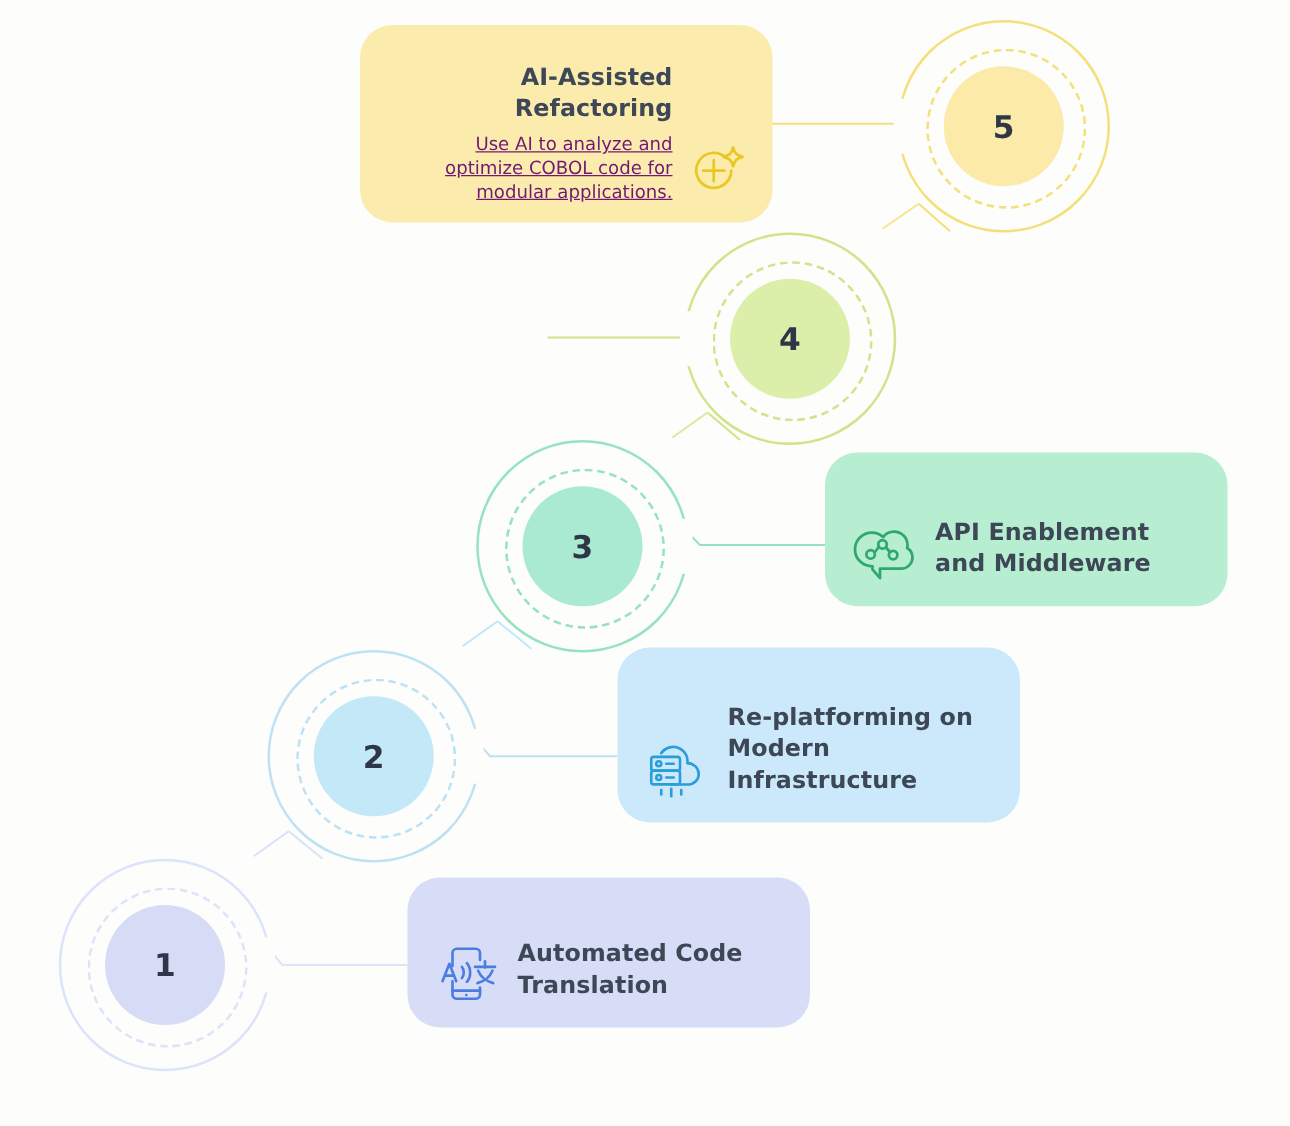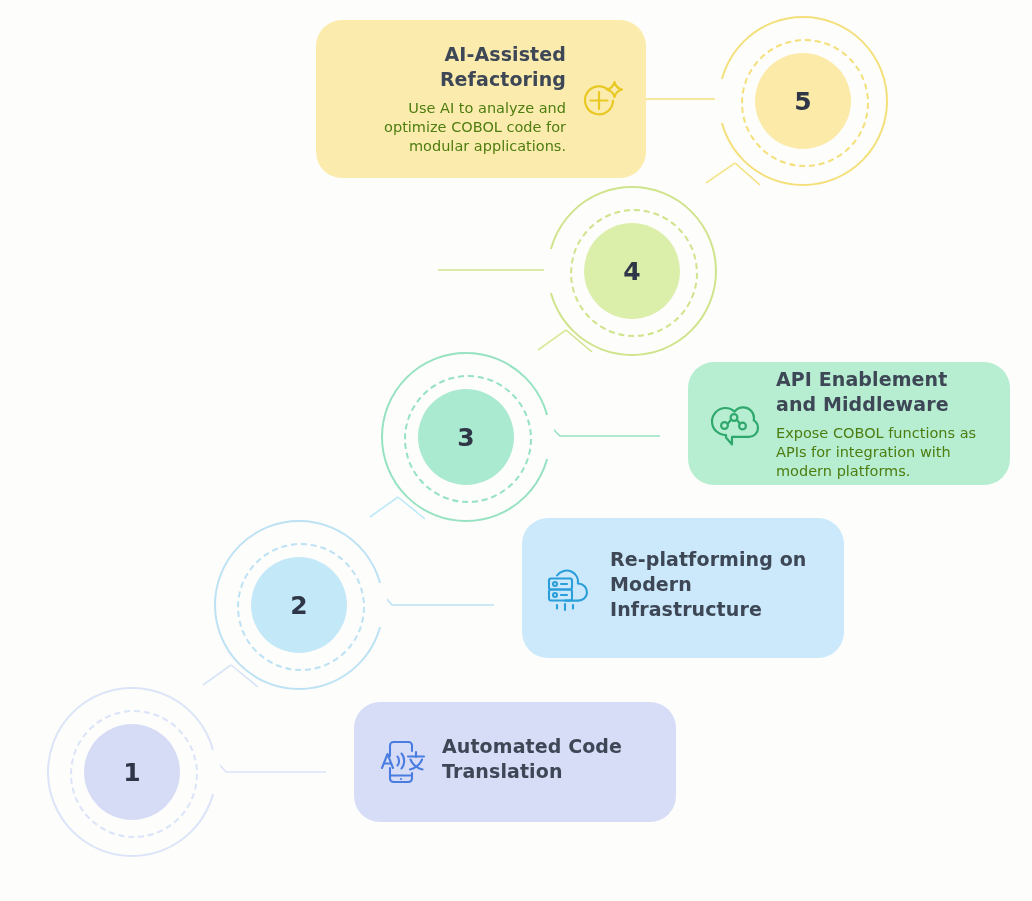--- a/index.html
+++ b/index.html
@@ -12,38 +12,37 @@
   #stage{position:absolute;inset:0;width:1032px;height:901px;}
 
   
   #connectors{position:absolute;left:0;top:0;width:1032px;height:901px;z-index:1;}
 
   
   .card{
     position:absolute;z-index:3;
     border-radius:26px;
     box-sizing:border-box;
-    display:flex;align-items:center;
+    display:flex;align-items:flex-end;
     padding:14px 18px;
-    margin-left:28px;
   }
   .card .txt{flex:1 1 auto;}
   .card .ico{flex:0 0 auto;width:58px;height:58px;display:flex;align-items:center;justify-content:center;}
   .card.right-icon .txt{text-align:right;padding-right:4px;}
   .card.left-icon .txt{text-align:left;padding-left:6px;}
   .card.left-icon .ico{margin-right:6px;}
 
   .c-title{
     font-size:19px;line-height:25px;font-weight:600;
     color:#3d4756;letter-spacing:.1px;margin:0 0 7px 0;
     white-space:pre-line;
   }
   .c-desc{
-    font-size:14.5px;line-height:19px;color:#4d7c0f;
-    white-space:pre-line;margin:0;
+    font-size:14.5px;line-height:19px;color:#701a75;
+    white-space:pre-line;margin:0;text-decoration:underline;
   }
 
   
   .node{position:absolute;z-index:2;}
   .node .ring-outer{
     position:absolute;inset:0;border-radius:50%;
     border:2px solid var(--ac);
     
   }
   .node .gapmask{
@@ -148,23 +147,20 @@
         <circle cx="16.5" cy="28.5" r="3.4"></circle>
         <circle cx="26" cy="20.5" r="3.4"></circle>
         <circle cx="34.5" cy="29" r="3.4"></circle>
         <path d="M19.6 27 L23.2 22.4"></path>
         <path d="M28.7 22.8 L32.1 26.8"></path>
       </svg>
     </div>
     <div class="txt">
       <div class="c-title">API Enablement
 and Middleware</div>
-      <div class="c-desc">Expose COBOL functions as
-APIs for integration with
-modern platforms.</div>
     </div>
   </div>
 
   <div class="node" style="--ac:#bde2f4;--fill:#c3e8f8;left:214px;top:520px;width:170px;height:170px;">
     <div class="ring-outer"></div>
     <div class="gapmask" style="left:139px;top:63px;"></div>
     <div class="ring-dash" style="left:23px;top:23px;width:124px;height:124px;"></div>
     <div class="disc" style="left:37px;top:37px;width:96px;height:96px;">
       <span class="num">2</span>
     </div>

